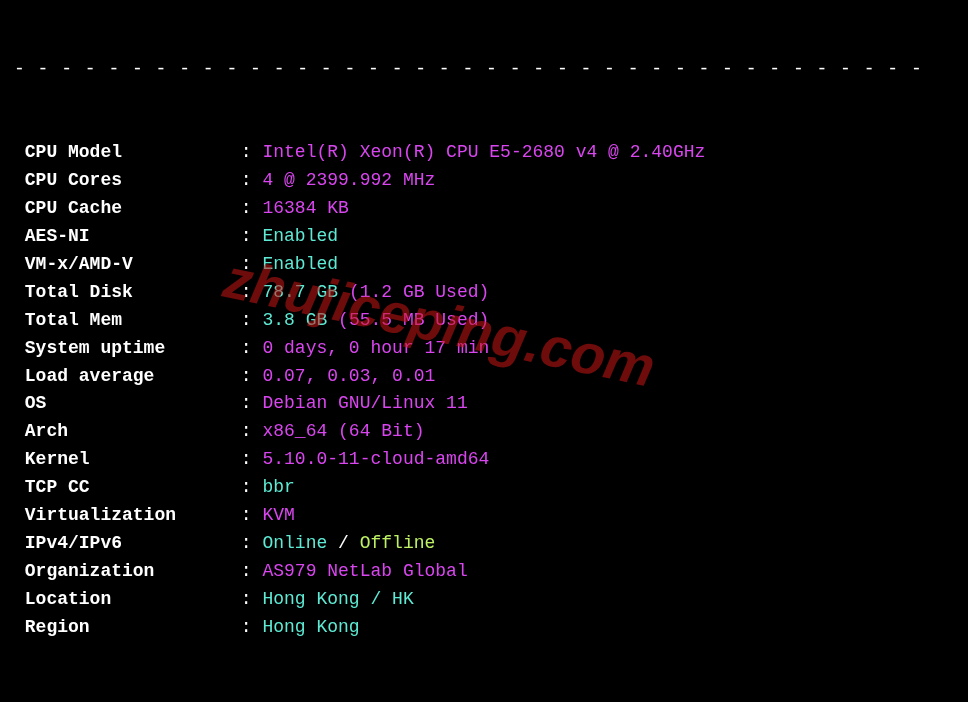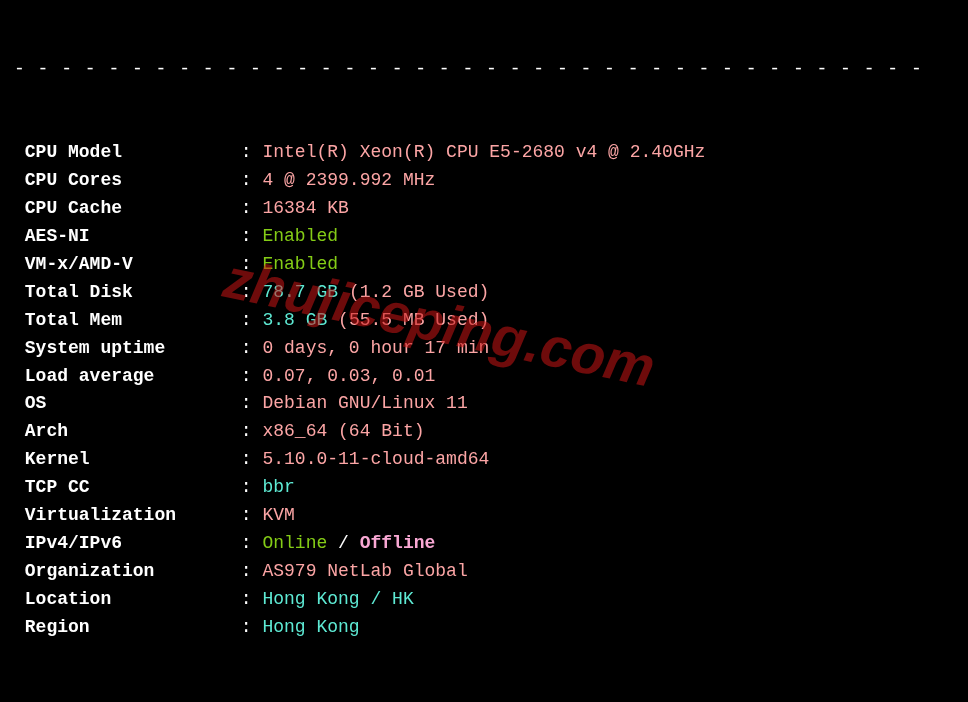--- a/index.html
+++ b/index.html
@@ -14,25 +14,25 @@
       height: 702px;
       overflow: hidden;
       position: relative;
     }
     .terminal {
       padding: 0 14px;
       white-space: pre;
     }
     .label { color: #ffffff; font-weight: bold; }
     .colon { color: #ffffff; }
-    .cyan { color: #fca5a5; }
-    .green { color: #84cc16; }
+    .cyan { color: #d946ef; }
+    .green { color: #5eead4; }
     .yellow { color: #5eead4; }
     .white { color: #ffffff; }
-    .red { color: #f9a8d4; font-weight: bold; }
+    .red { color: #bef264; }
     .dashes { color: #ffffff; letter-spacing: 1px; }
     .row { display: block; }
     .watermark {
       position: absolute;
       top: 280px;
       left: 220px;
       font-family: Arial, sans-serif;
       font-size: 56px;
       font-weight: bold;
       font-style: italic;

